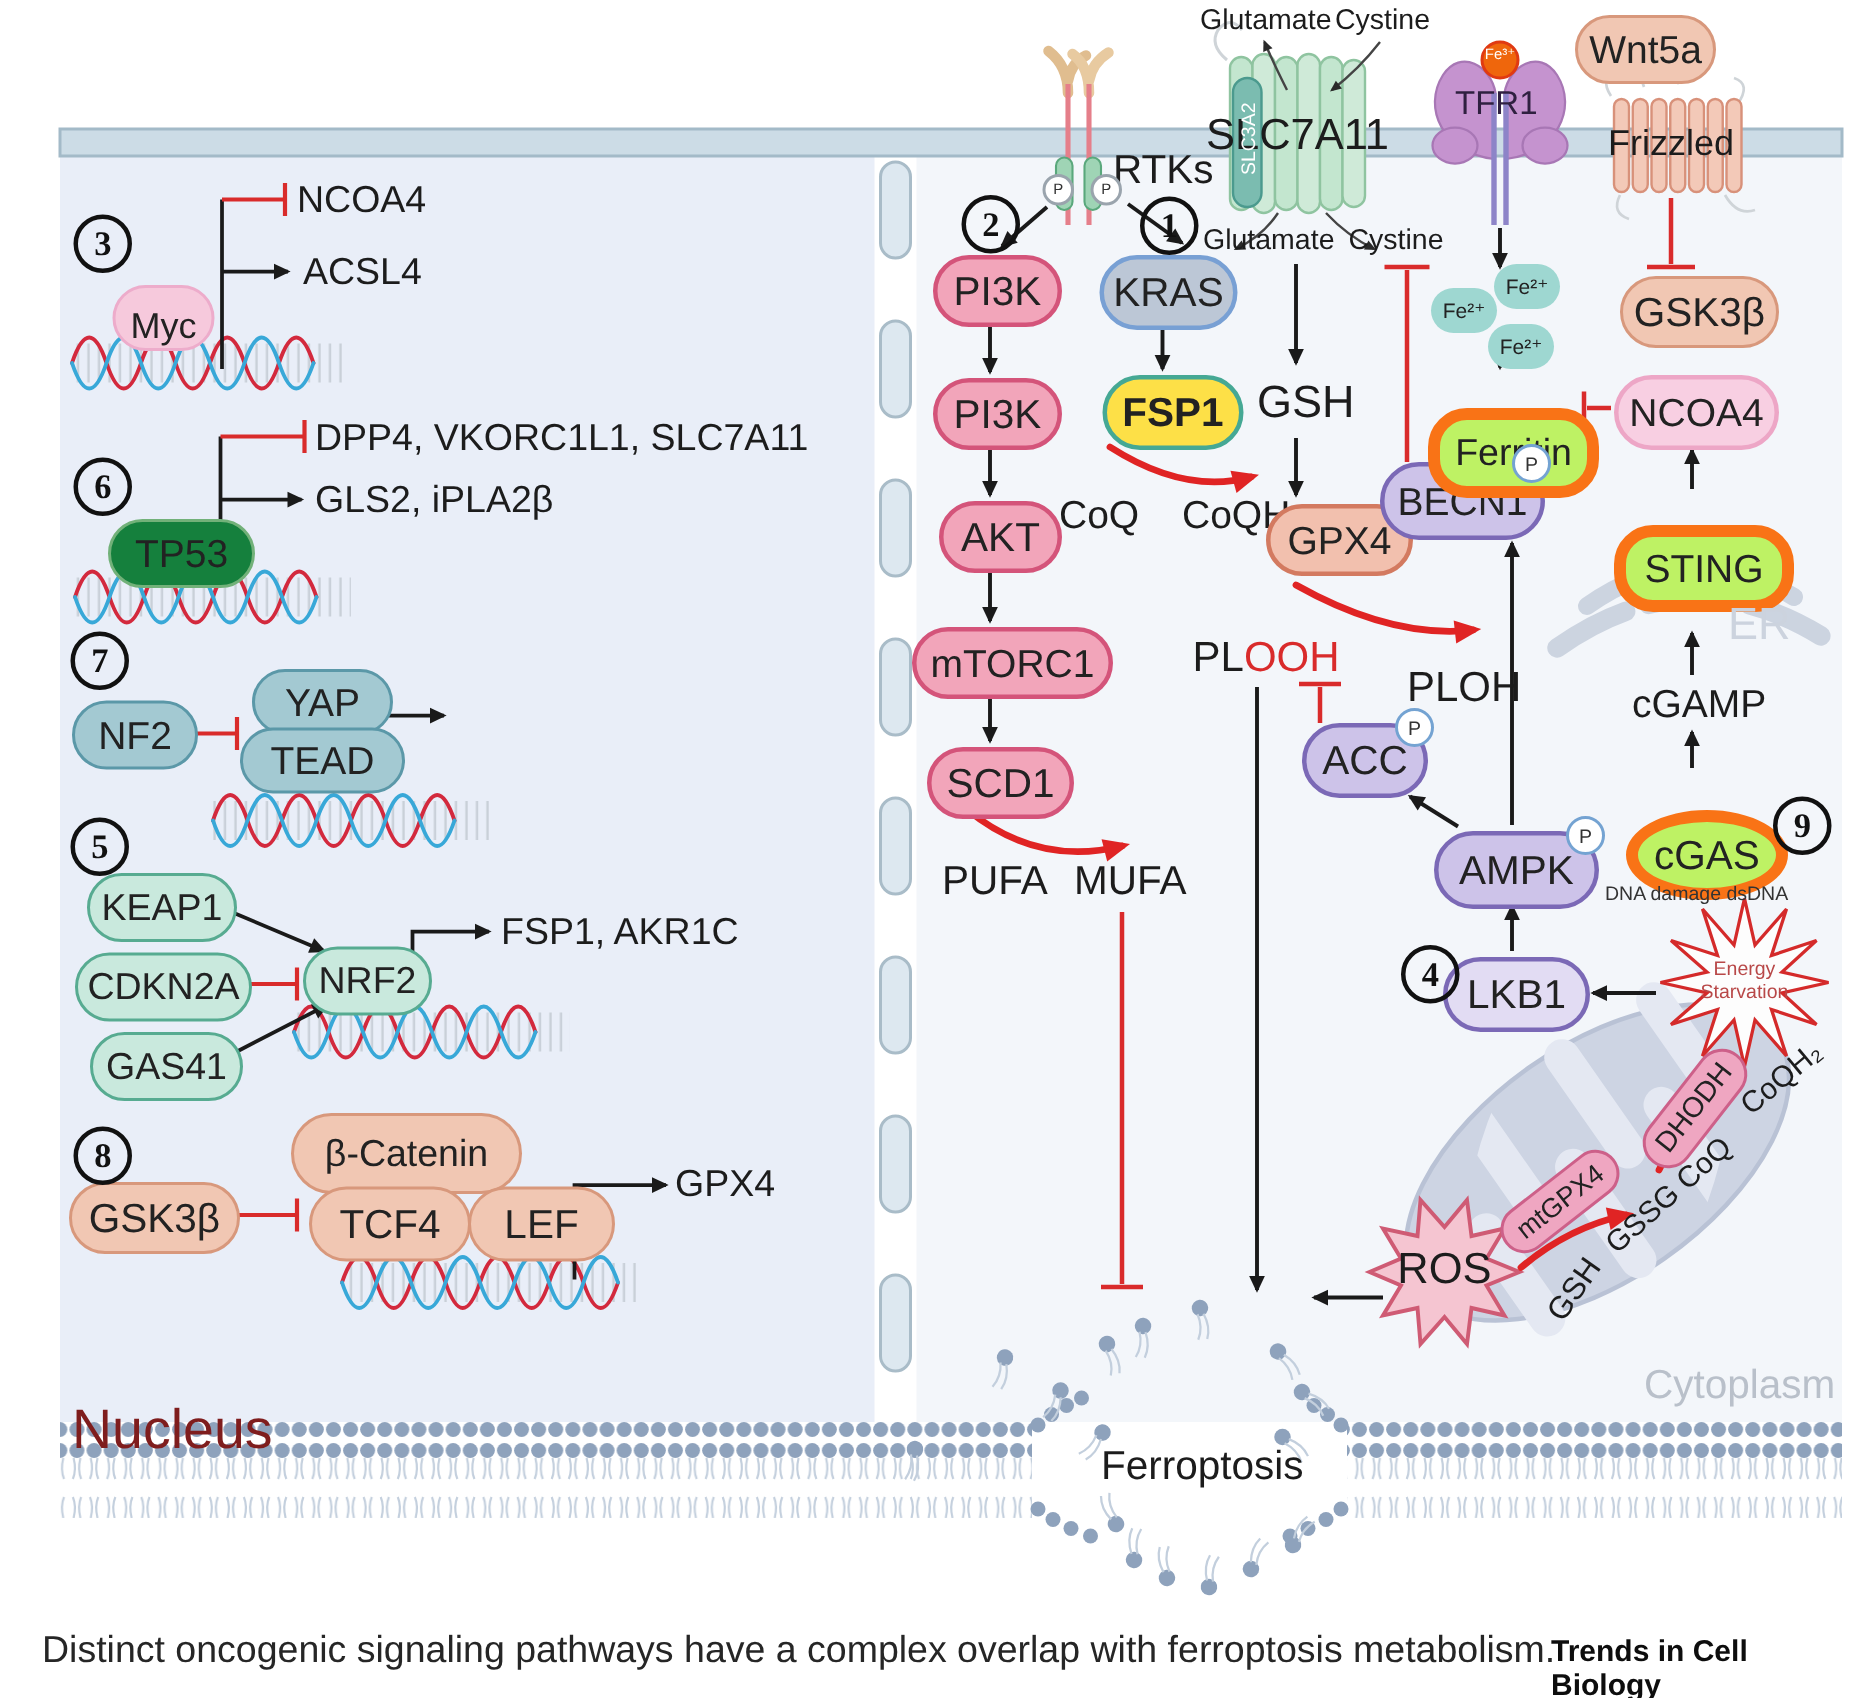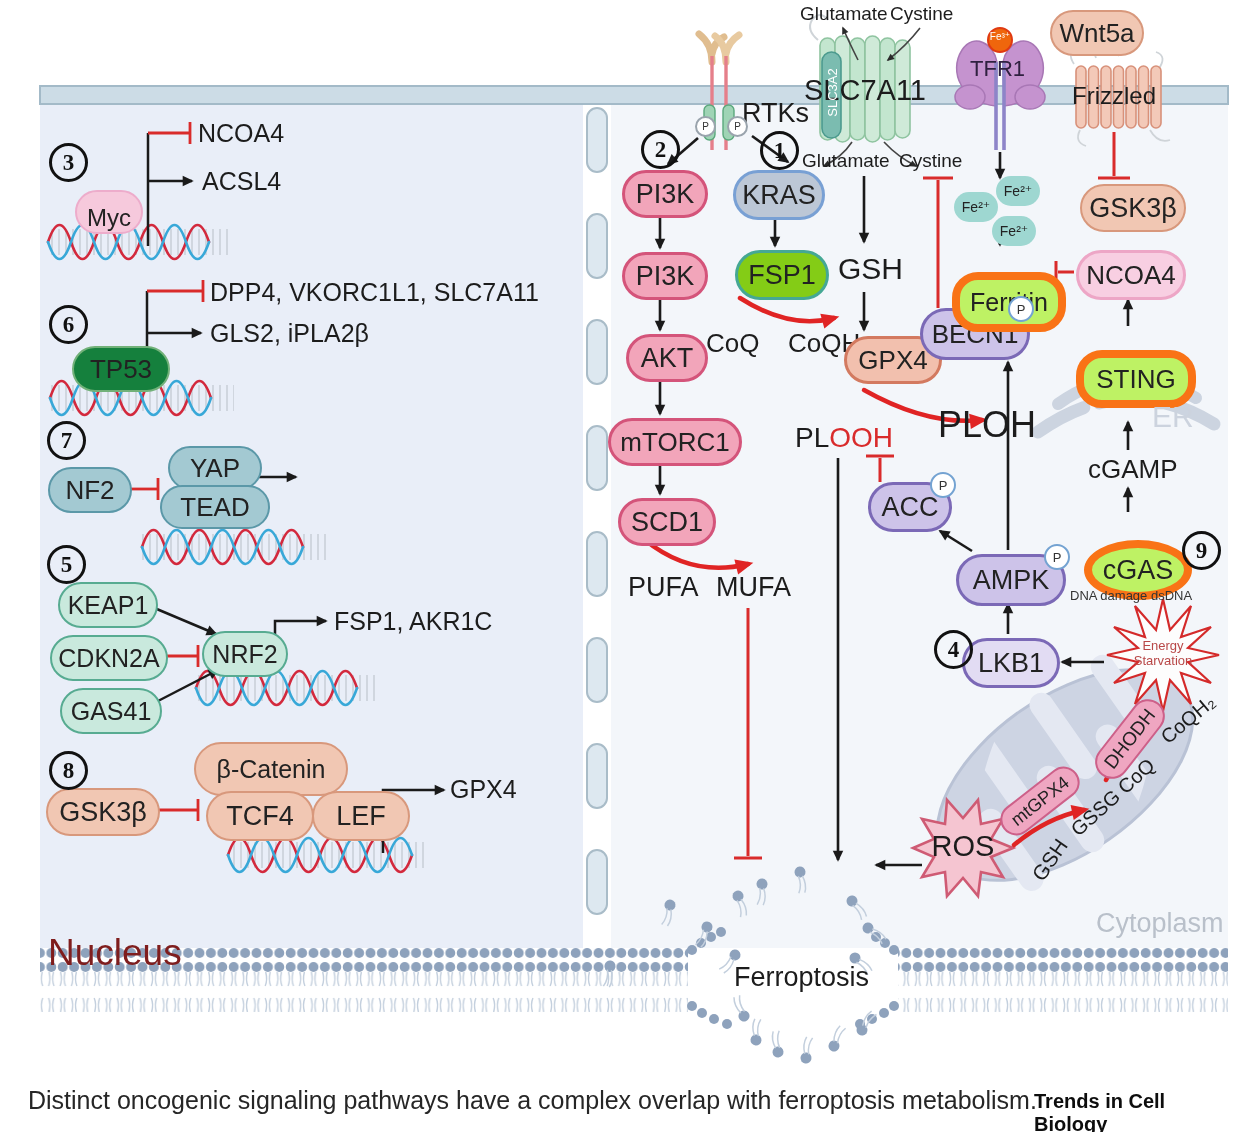--- a/index.html
+++ b/index.html
@@ -10,21 +10,21 @@
         border-radius:26px;font-size:26px;color:#222;white-space:nowrap;}
   .lbl{position:absolute;z-index:3;font-size:25px;white-space:nowrap;}
   .num{position:absolute;z-index:4;width:33px;height:33px;border:3px solid #111;border-radius:50%;
        display:flex;align-items:center;justify-content:center;background:transparent;
        font-family:"Liberation Serif","DejaVu Serif",serif;font-weight:bold;font-size:23px;color:#111;}
   .pb{position:absolute;z-index:5;width:22px;height:22px;border:2px solid #74a3d2;border-radius:50%;
       background:#fff;display:flex;align-items:center;justify-content:center;font-size:13px;color:#333;}
   .pbs{width:17px;height:17px;border-color:#9aa4ad;font-size:10px;}
   .pink{background:#f2a5ba;border:3px solid #d4547a;}
   .kras{background:#bcc7d6;border:3px solid #78a0d4;}
-  .teal{background:#84cc16;border:3px solid #45a894;}
+  .teal{background:#fde047;border:3px solid #45a894;font-weight:bold;}
   .gpx{background:#f2c0ae;border:3px solid #d37a60;}
   .purp{background:#cdc3e9;border:3px solid #7b69b6;}
   .purp2{background:#e2dcf3;border:3px solid #7b69b6;}
   .tan{background:#bef264;border:8px solid #f97316;margin-top:22px;}
   .pinkl{background:#f8cfe2;border:3px solid #eda6c6;}
   .myc{background:#f6c9dc;border:2.5px solid #edaccb;align-items:flex-end;}
   .green{background:#15803d;border:2.5px solid #72b179;}
   .teal7{background:#a3c9d2;border:2.5px solid #5b98a8;}
   .mint{background:#c9e9dd;border:2.5px solid #57ab91;}
   .salmon{background:#f1c7b3;border:2.5px solid #d8987c;}
@@ -406,21 +406,21 @@
       <span>SCD1</span>
     </div>
   <div class="lbl" style="left:628px;top:572px;font-size:27px"><span>PUFA</span></div>
   <div class="lbl" style="left:716px;top:572px;font-size:27px"><span>MUFA</span></div>
 
   <div class="lbl" style="left:838px;top:252px;font-size:30px"><span>GSH</span></div>
   <div class="pill gpx" style="left:844px;top:336px;width:92px;height:42px;font-size:26px">
       <span>GPX4</span>
     </div>
   <div class="lbl" style="left:795px;top:422px;font-size:28px"><span>PL</span><span style="color:#d92b2b">OOH</span></div>
-  <div class="lbl" style="left:938px;top:404px;font-size:36px"><span>PLOH</span></div>
+  <div class="lbl" style="left:938px;top:442px;font-size:28px"><span>PLOH</span></div>
 
   <div class="pill purp" style="left:920px;top:308px;width:104px;height:46px;font-size:26px">
       <span>BECN1</span>
     </div>
   <div class="pb" style="left:1008px;top:296px">
       <span>P</span>
     </div>
   <div class="pill purp" style="left:868px;top:482px;width:78px;height:44px;font-size:27px">
       <span>ACC</span>
     </div>

